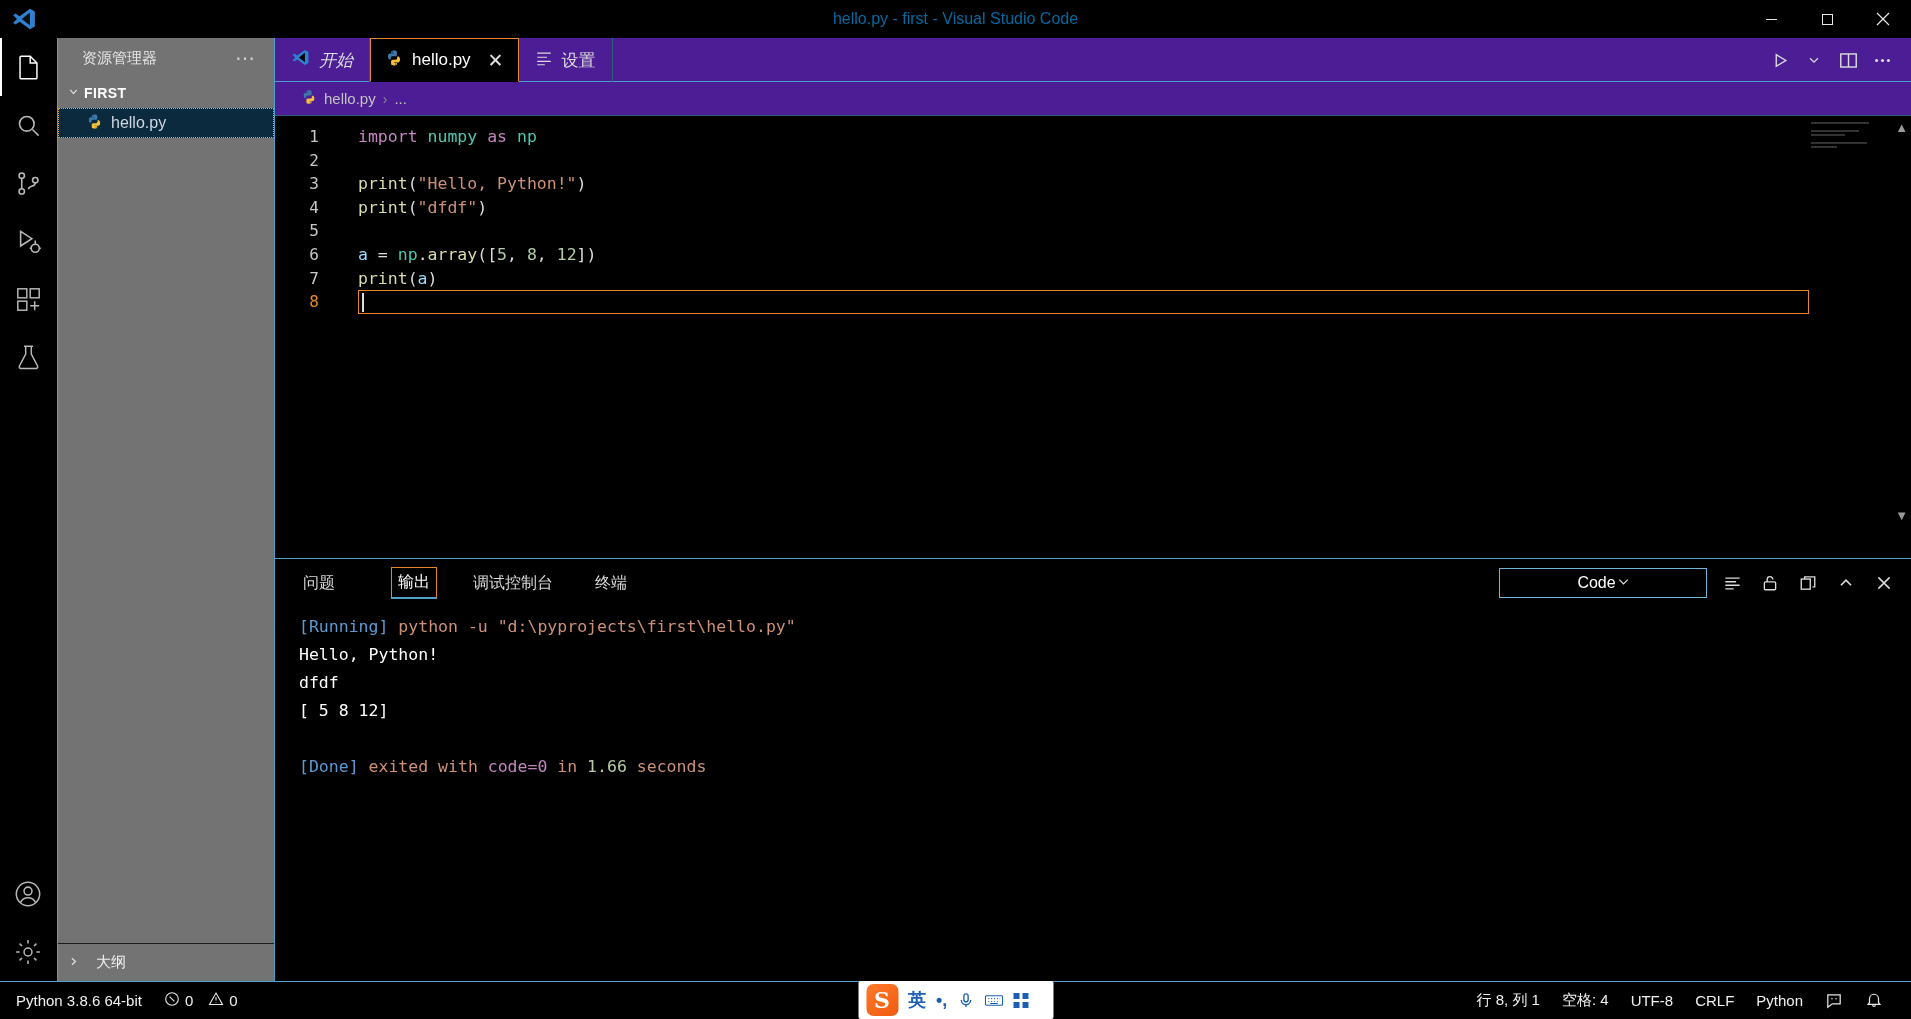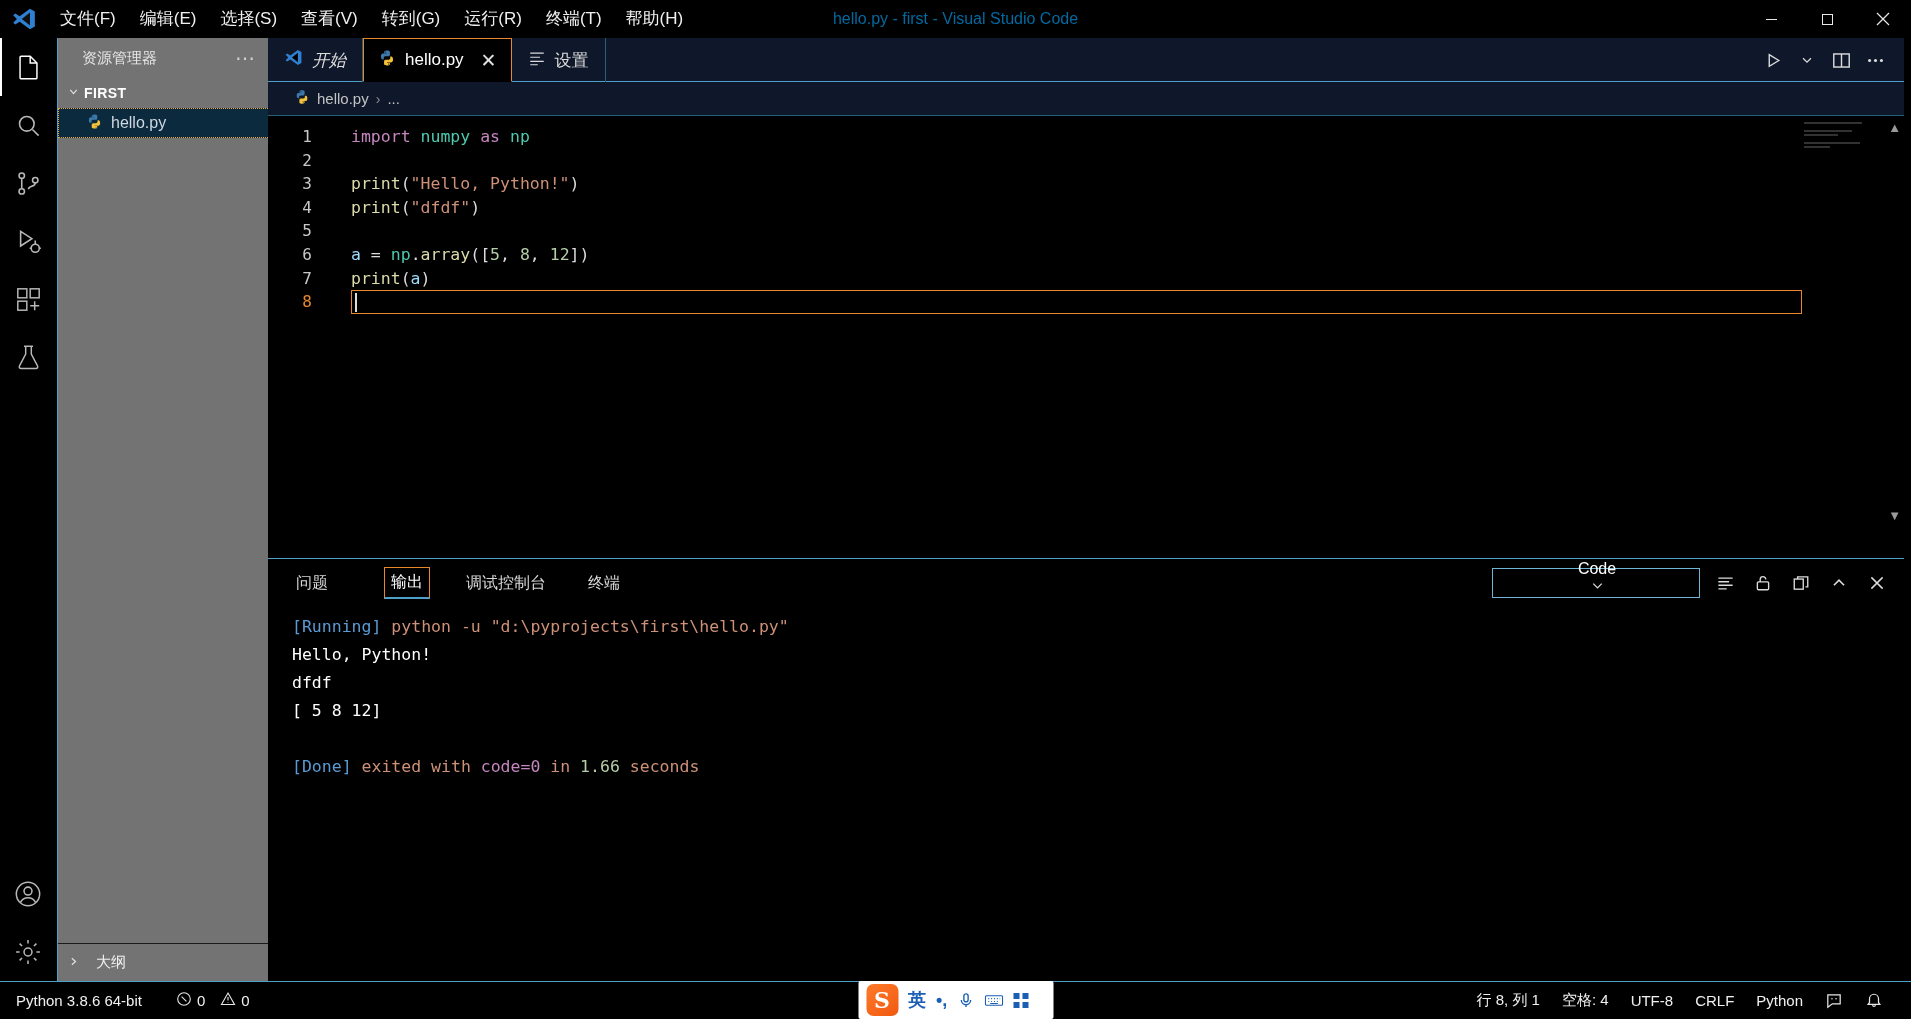--- a/index.html
+++ b/index.html
@@ -71,21 +71,21 @@
   }
   .sb-outline {
     margin-top: auto; height: 38px; display: flex; align-items: center; gap: 16px;
     padding-left: 8px; font-size: 15px; color: #eeeeee;
     border-top: 1px solid #1b1b1b;
   }
   .chev { display:inline-block; width: 14px; text-align:center; font-size: 13px; color:#ddd; }
 
   
   .editor-area {
-    position: absolute; left: 268px; top: 38px; width: 1636px; height: 943px; background: #0f172a;
+    position: absolute; left: 275px; top: 38px; width: 1636px; height: 943px; background: #4c1d95;
   }
   .tabbar { height: 44px; display: flex; align-items: stretch; border-bottom: 1px solid #4ea0c9; }
   .tab {
     display: flex; align-items: center; gap: 9px; padding: 0 16px; height: 44px;
     font-size: 17px; color: #dcdcdc; border-right: 1px solid #2b5f78; min-width: 70px;
   }
   .tab.start { font-style: italic; }
   .tab.active {
     color: #ffffff; background: #000; border: 1px solid #e8872a; border-bottom: 1px solid #000;
     padding: 0 14px;
@@ -146,44 +146,43 @@
     background: #000; border-top: 1px solid #4ea0c9;
   }
   .panel-tabs { height: 48px; display: flex; align-items: center; padding-left: 22px; gap: 30px; position: relative; }
   .ptab { font-size: 16px; color: #d8d8d8; padding: 4px 6px; }
   .ptab.active { color: #ffffff; border: 1px solid #e8872a; border-bottom: 2px solid #4ea0c9; margin-left: 20px; }
   .panel-right {
     position: absolute; right: 14px; top: 0; height: 48px; display: flex; align-items: center; gap: 12px;
   }
   .out-select {
     width: 208px; height: 30px; border: 1px solid #6fb5d6; background: #000; color: #ffffff;
-    font-size: 16px; display: flex; align-items: center; justify-content: flex-end;
+    font-size: 16px; display: flex; align-items: center; justify-content: center;
     padding: 0 10px 0 12px;
-    flex-direction: column;
   }
   .pr-btn { width: 26px; height: 26px; display: flex; align-items: center; justify-content: center; color: #dcdcdc; }
   .output {
     padding: 6px 0 0 24px;
     font-family: "DejaVu Sans Mono", "Liberation Mono", monospace;
     font-size: 16.5px; line-height: 28px; color: #e8e8e8;
   }
   .o-tag { color: #5b9bd5; margin-top: 9px; }
   .o-cmd { color: #ce9178; }
   .o-code { color: #c586c0; }
   .o-num { color: #b5cea8; }
   .o-plain { color: #ffffff; }
   .blank { height: 28px; }
 
   
   .statusbar {
     position: absolute; left: 0; bottom: 0; width: 1911px; height: 38px;
     background: #000; border-top: 1px solid #4ea0c9;
     display: flex; align-items: center; font-size: 15px; color: #f0f0f0;
   }
-  .sb-left { display: flex; align-items: center; gap: 30px; padding-left: 14px; }
+  .sb-left { display: flex; align-items: center; gap: 18px; padding-left: 14px; }
   .sb-right { margin-left: auto; display: flex; align-items: center; gap: 18px; padding-right: 26px; }
   .sb-item { display: flex; align-items: center; gap: 5px; padding: 0 2px; }
   .ime {
     position: absolute; left: 50%; transform: translateX(-50%); bottom: 0;
     height: 38px; width: 195px; background: #ffffff; display: flex; align-items: center;
     gap: 10px; padding-left: 8px; color: #1a5fb4; border-radius: 2px;
   }
   .sogou {
     width: 32px; height: 32px; background: linear-gradient(145deg,#ff7a2a,#f05a10);
     border-radius: 7px; color: #fff; font-weight: bold; font-size: 22px;
@@ -198,30 +197,20 @@
 <body>
 
 <div id="app">
 
   <div class="titlebar">
     <div class="vscode-logo">
       <svg width="26" height="26" viewBox="0 0 24 24">
         <path d="M17.5 2.5 L22 5 v14 l-4.5 2.5 L8 14.5 4 17 2 15.5 5.5 12 2 8.5 4 7 8 9.5 Z" fill="#2f80d0"></path>
         <path d="M17.5 6 v12 L10 12 Z" fill="#0f0f0f"></path>
       </svg>
-    </div>
-    <div class="menu">
-      <div class="menu-item">文件(F)</div>
-      <div class="menu-item">编辑(E)</div>
-      <div class="menu-item">选择(S)</div>
-      <div class="menu-item">查看(V)</div>
-      <div class="menu-item">转到(G)</div>
-      <div class="menu-item">运行(R)</div>
-      <div class="menu-item">终端(T)</div>
-      <div class="menu-item">帮助(H)</div>
     </div>
     <div class="title-center">hello.py - first - Visual Studio Code</div>
     <div class="win-controls">
       <div class="win-btn">
         <svg width="13" height="13" viewBox="0 0 13 13">
             <rect x="1" y="6" width="11" height="1" fill="#e8e8e8"></rect>
           </svg>
       </div>
       <div class="win-btn">
         <svg width="13" height="13" viewBox="0 0 13 13">

